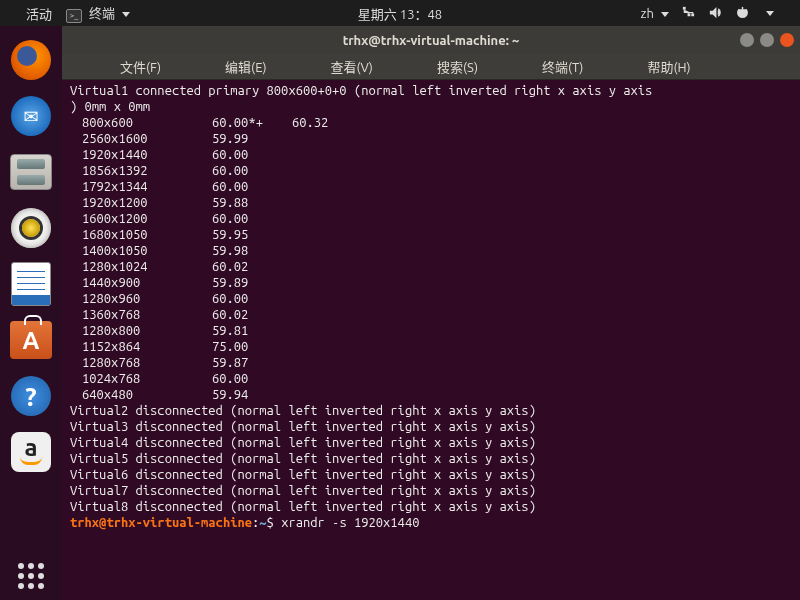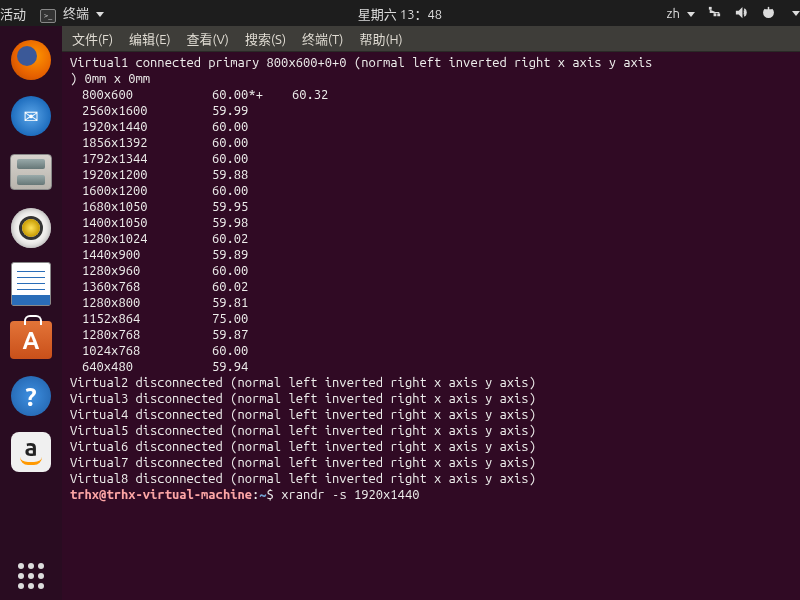--- a/index.html
+++ b/index.html
@@ -12,21 +12,21 @@
 }
 
 
 .topbar {
   height: 26px;
   background: #1d1d1d;
   color: #dcdcdc;
   display: flex;
   align-items: center;
   font-size: 13px;
-  padding: 0 0;
+  padding: 0 26px;
   position: relative;
 }
 .topbar-left { display: flex; align-items: center; gap: 14px; }
 .topbar-center {
   position: absolute; left: 50%; transform: translateX(-50%);
   display: flex; align-items: center; gap: 2px;
 }
 .topbar-right {
   margin-left: auto;
   display: flex; align-items: center; gap: 12px;
@@ -114,36 +114,36 @@
 .menubar {
   height: 26px;
   background: #3e3d39;
   display: flex; align-items: center;
   padding: 0 10px;
   gap: 16px;
   font-size: 13px;
   color: #dfdbd2;
   border-bottom: 1px solid #2a2926;
 }
-.menubar span { cursor: pointer; }
+.menubar span { cursor: pointer; margin-left: 48px; }
 
 .terminal-body {
   flex: 1;
   padding: 2px 8px;
   font-family: "Ubuntu Mono", "DejaVu Sans Mono", monospace;
   font-size: 13px;
   line-height: 16px;
   color: #eeeeec;
   white-space: pre;
   overflow: hidden;
 }
 .mode-row { display: flex; }
 .mode-res { width: 130px; margin-left: 12px; }
 .mode-rate { width: 80px; }
-.prompt-user { color: #fca5a5; font-weight: bold; }
+.prompt-user { color: #f97316; font-weight: bold; }
 .prompt-path { color: #729fcf; font-weight: bold; }
 .prompt-white { color: #eeeeec; }
 
 
 .ico-firefox { background: radial-gradient(circle at 60% 40%, #ff9500 0%, #e66000 60%, #b24700 100%); border-radius: 50%; width: 40px; height: 40px; position: relative; }
 .ico-firefox::after { content: ""; position: absolute; top: 6px; left: 6px; width: 20px; height: 20px; background: #3b5998; border-radius: 50%; }
 .ico-thunderbird { background: radial-gradient(circle at 50% 50%, #5ba5e8 0%, #1565b8 80%); border-radius: 50%; width: 40px; height: 40px; position: relative; }
 .ico-thunderbird::after { content:"✉"; position:absolute; inset:0; display:flex; align-items:center; justify-content:center; color:#fff; font-size:18px;}
 .ico-files { background: linear-gradient(#d7d3cd, #b8b4ad); width: 42px; height: 36px; border-radius: 4px; position: relative; border:1px solid #888;}
 .ico-files::before { content:""; position:absolute; top:4px; left:6px; right:6px; height:10px; background:linear-gradient(#9aa,#677); border-radius:2px;}
@@ -246,20 +246,28 @@
         <span></span>
         <span></span>
         <span></span>
         <span></span>
         <span></span>
     </div>
   </div>
 </div>
 
 <div class="term-window">
+  <div class="titlebar">
+    <span class="titlebar-title">trhx@trhx-virtual-machine: ~</span>
+    <div class="win-controls">
+      <div class="win-btn win-min"></div>
+      <div class="win-btn win-max"></div>
+      <div class="win-btn win-close"></div>
+    </div>
+  </div>
   <div class="menubar">
     <span>文件(F)</span>
     <span>编辑(E)</span>
     <span>查看(V)</span>
     <span>搜索(S)</span>
     <span>终端(T)</span>
     <span>帮助(H)</span>
   </div>
   <div class="terminal-body" id="termbody"><div>Virtual1 connected primary 800x600+0+0 (normal left inverted right x axis y axis</div><div>) 0mm x 0mm</div><div class="mode-row">   <span class="mode-res">800x600</span><span class="mode-rate">60.00*+</span><span>60.32</span></div><div class="mode-row">   <span class="mode-res">2560x1600</span><span class="mode-rate">59.99</span></div><div class="mode-row">   <span class="mode-res">1920x1440</span><span class="mode-rate">60.00</span></div><div class="mode-row">   <span class="mode-res">1856x1392</span><span class="mode-rate">60.00</span></div><div class="mode-row">   <span class="mode-res">1792x1344</span><span class="mode-rate">60.00</span></div><div class="mode-row">   <span class="mode-res">1920x1200</span><span class="mode-rate">59.88</span></div><div class="mode-row">   <span class="mode-res">1600x1200</span><span class="mode-rate">60.00</span></div><div class="mode-row">   <span class="mode-res">1680x1050</span><span class="mode-rate">59.95</span></div><div class="mode-row">   <span class="mode-res">1400x1050</span><span class="mode-rate">59.98</span></div><div class="mode-row">   <span class="mode-res">1280x1024</span><span class="mode-rate">60.02</span></div><div class="mode-row">   <span class="mode-res">1440x900</span><span class="mode-rate">59.89</span></div><div class="mode-row">   <span class="mode-res">1280x960</span><span class="mode-rate">60.00</span></div><div class="mode-row">   <span class="mode-res">1360x768</span><span class="mode-rate">60.02</span></div><div class="mode-row">   <span class="mode-res">1280x800</span><span class="mode-rate">59.81</span></div><div class="mode-row">   <span class="mode-res">1152x864</span><span class="mode-rate">75.00</span></div><div class="mode-row">   <span class="mode-res">1280x768</span><span class="mode-rate">59.87</span></div><div class="mode-row">   <span class="mode-res">1024x768</span><span class="mode-rate">60.00</span></div><div class="mode-row">   <span class="mode-res">640x480</span><span class="mode-rate">59.94</span></div><div>Virtual2 disconnected (normal left inverted right x axis y axis)</div><div>Virtual3 disconnected (normal left inverted right x axis y axis)</div><div>Virtual4 disconnected (normal left inverted right x axis y axis)</div><div>Virtual5 disconnected (normal left inverted right x axis y axis)</div><div>Virtual6 disconnected (normal left inverted right x axis y axis)</div><div>Virtual7 disconnected (normal left inverted right x axis y axis)</div><div>Virtual8 disconnected (normal left inverted right x axis y axis)</div><div><span class="prompt-user">trhx@trhx-virtual-machine</span><span class="prompt-white">:</span><span class="prompt-path">~</span><span class="prompt-white">$</span><span class="prompt-white"> xrandr -s 1920x1440</span></div></div>
 </div>

